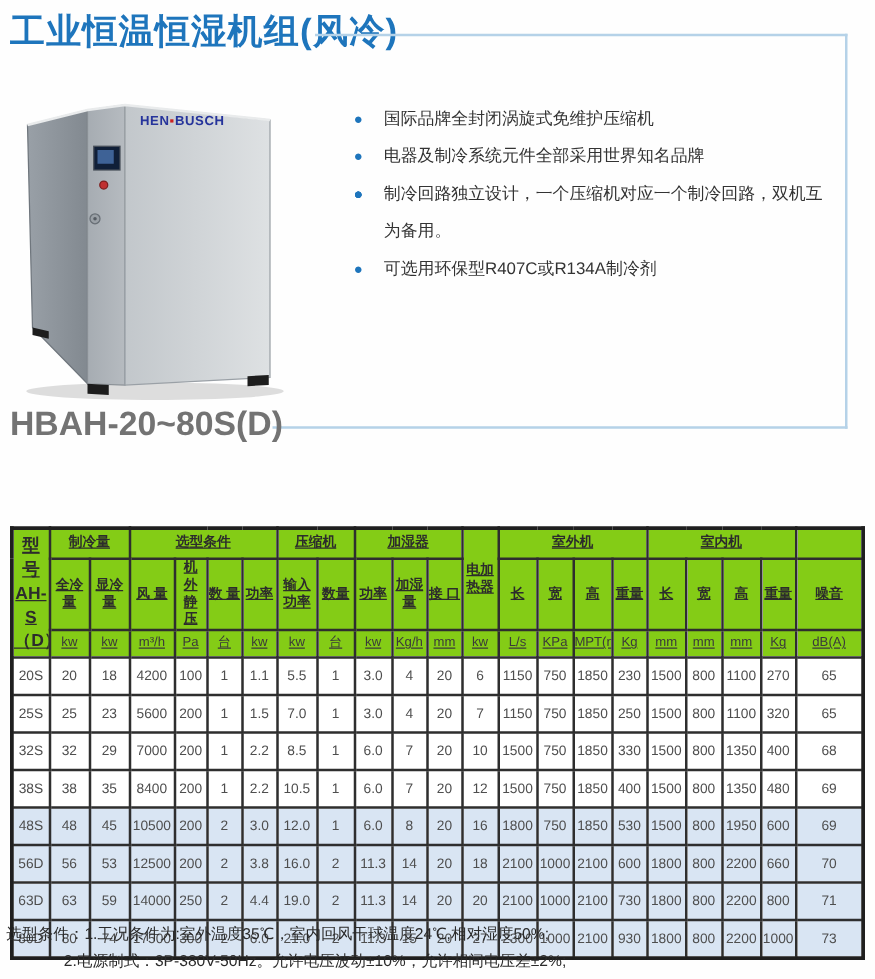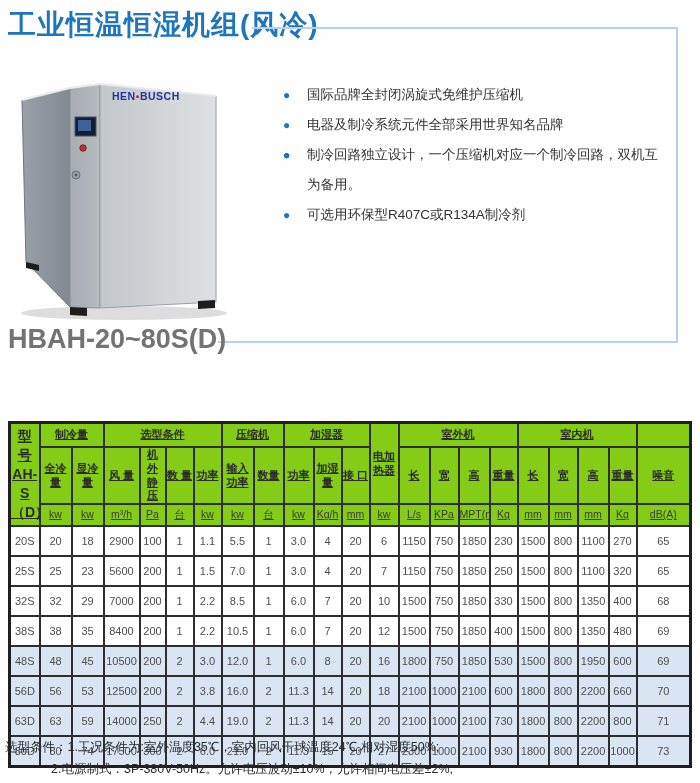--- a/index.html
+++ b/index.html
@@ -175,21 +175,21 @@
           <th class="unit">mm</th>
           <th class="unit">Kg</th>
           <th class="unit">dB(A)</th>
         </tr>
       </thead>
       <tbody>
         <tr>
           <td>20S</td>
           <td>20</td>
           <td>18</td>
-          <td>2900</td>
+          <td>4200</td>
           <td>100</td>
           <td>1</td>
           <td>1.1</td>
           <td>5.5</td>
           <td>1</td>
           <td>3.0</td>
           <td>4</td>
           <td>20</td>
           <td>6</td>
           <td>1150</td>

